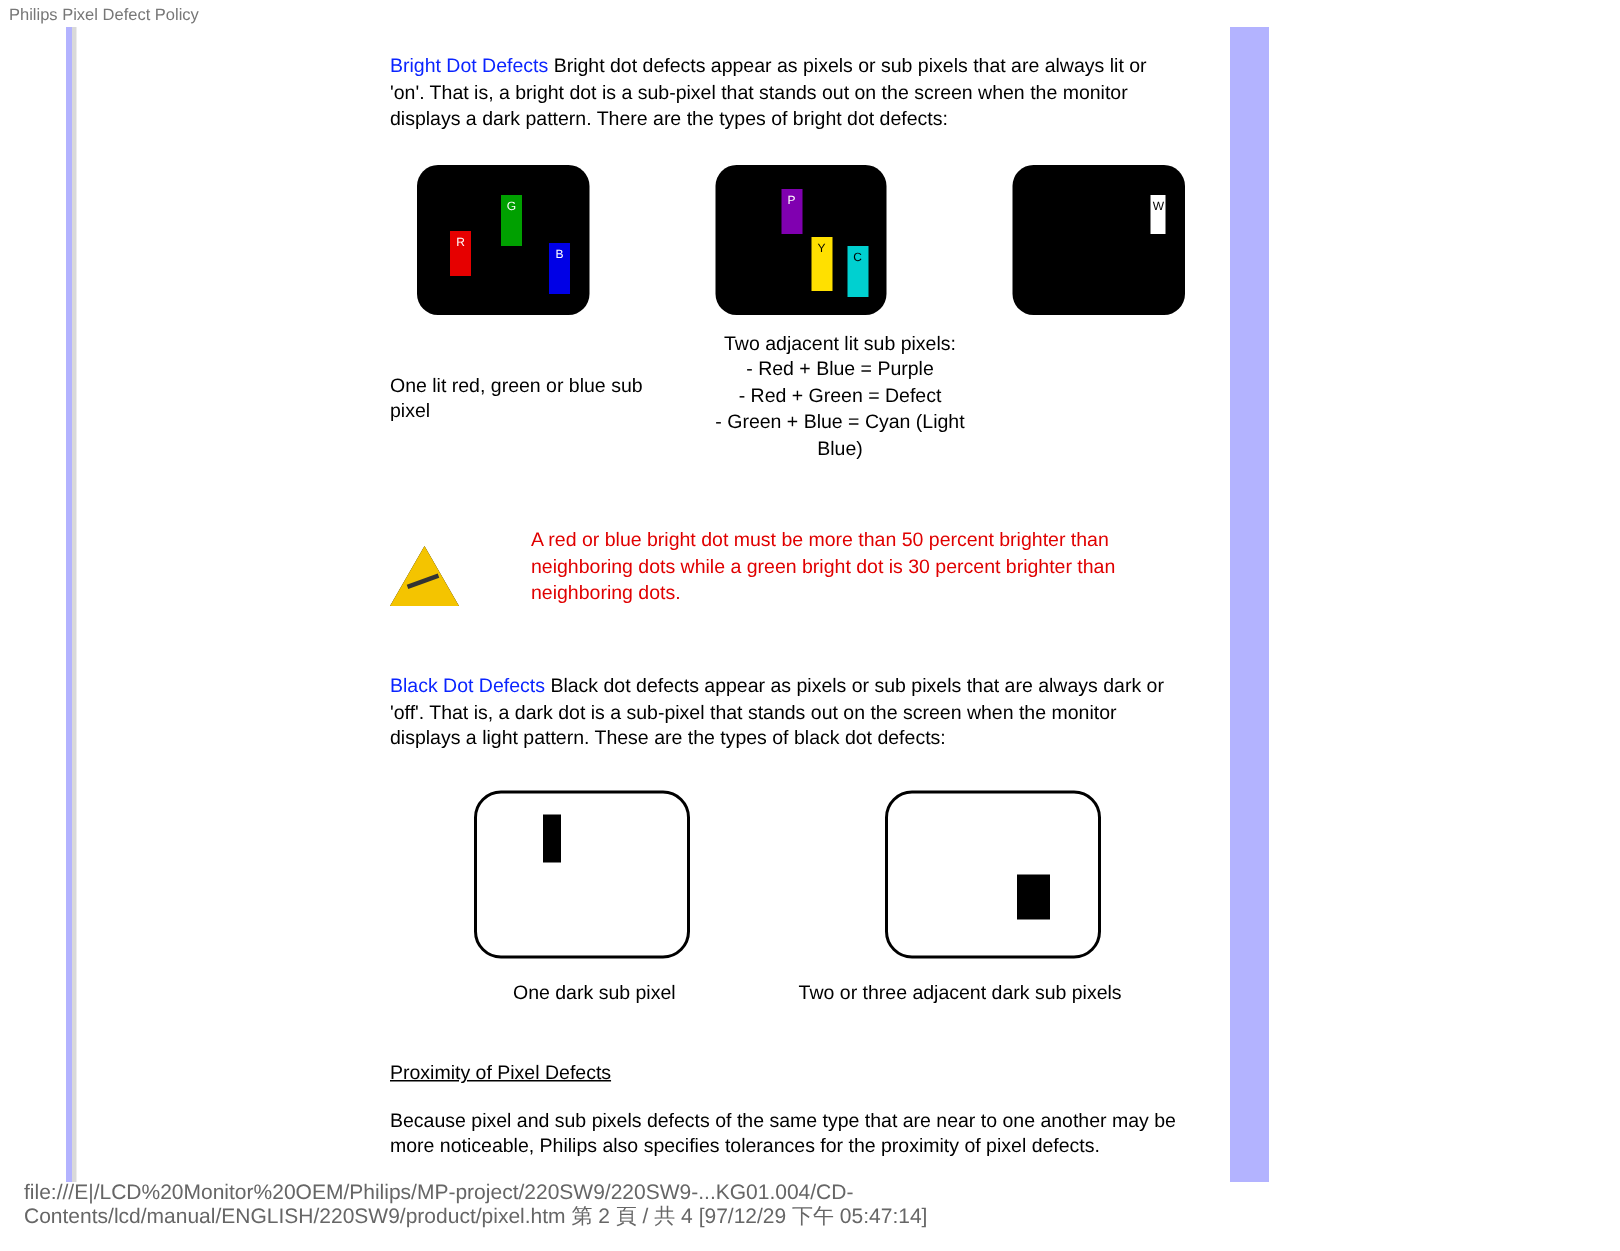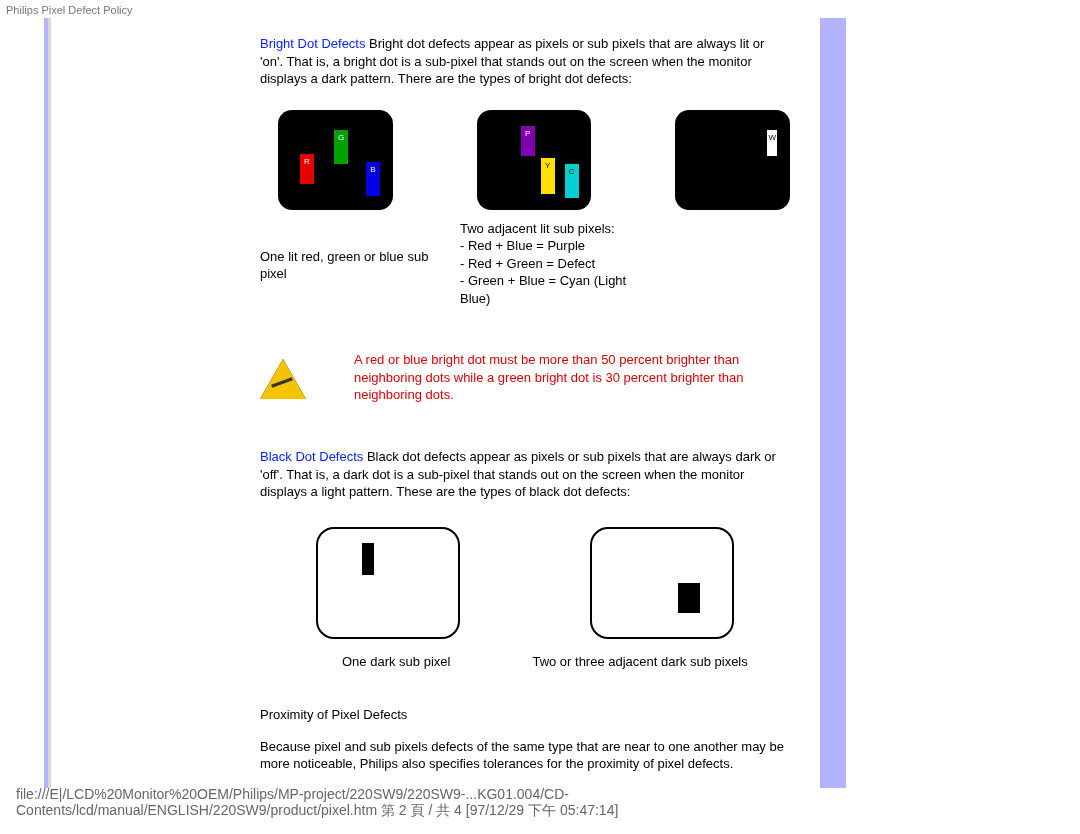--- a/index.html
+++ b/index.html
@@ -49,20 +49,21 @@
     margin-left: 260px;
     margin-right: 70px;
     padding-top: 4px;
     line-height: 1.35;
   }
   .blue-run { color: #0a24ff; }
   .red-text { color: #e00000; }
   .section-heading {
     margin-top: 36px;
     margin-bottom: 14px;
+    text-decoration: underline;
   }
   
   .bright-row {
     display: flex;
     gap: 84px;
     margin: 22px 0 10px 18px;
   }
   .monitor {
     width: 130px;
     height: 100px;
@@ -87,26 +88,26 @@
   .purple{ background:#8000b0; left:44px; top:16px; height:30px; }
   .yellow{ background:#ffe000; left:64px; top:48px; height:36px; color:#000; }
   .cyan  { background:#00d0d0; left:88px; top:54px; height:34px; color:#000; }
   .white-px { background:#fff; left:92px; top:20px; width:10px; height:26px; color:#000; }
   .captions-row {
     display:flex;
     margin: 8px 0 0 0;
     font-size:13px;
   }
   .cap1{ width:190px; padding-right:10px; padding-top:28px; }
-  .cap2{ width:200px; padding-right:10px;}
+  .cap2{ width:200px; padding-right:10px;text-align:center;}
   .cap3{ padding-top:22px; }
   
   .warning-row {
     display:flex;
-    align-items:center;
+    align-items:flex-end;
     gap: 48px;
     margin: 44px 0 44px 0;
   }
   .warn-icon {
     width:46px; height:40px; position:relative;
     margin-top:2px;
   }
   .triangle{
     width:0;height:0;
     border-left:23px solid transparent;

